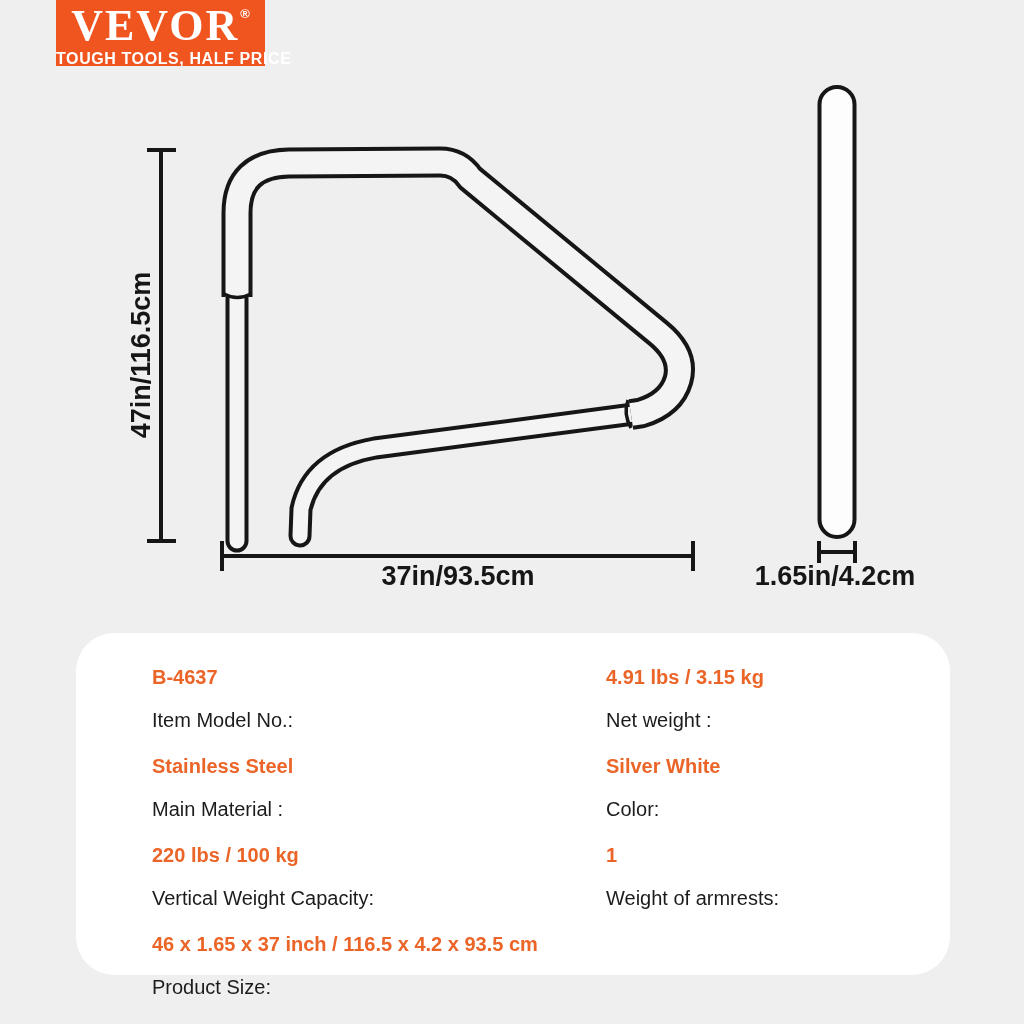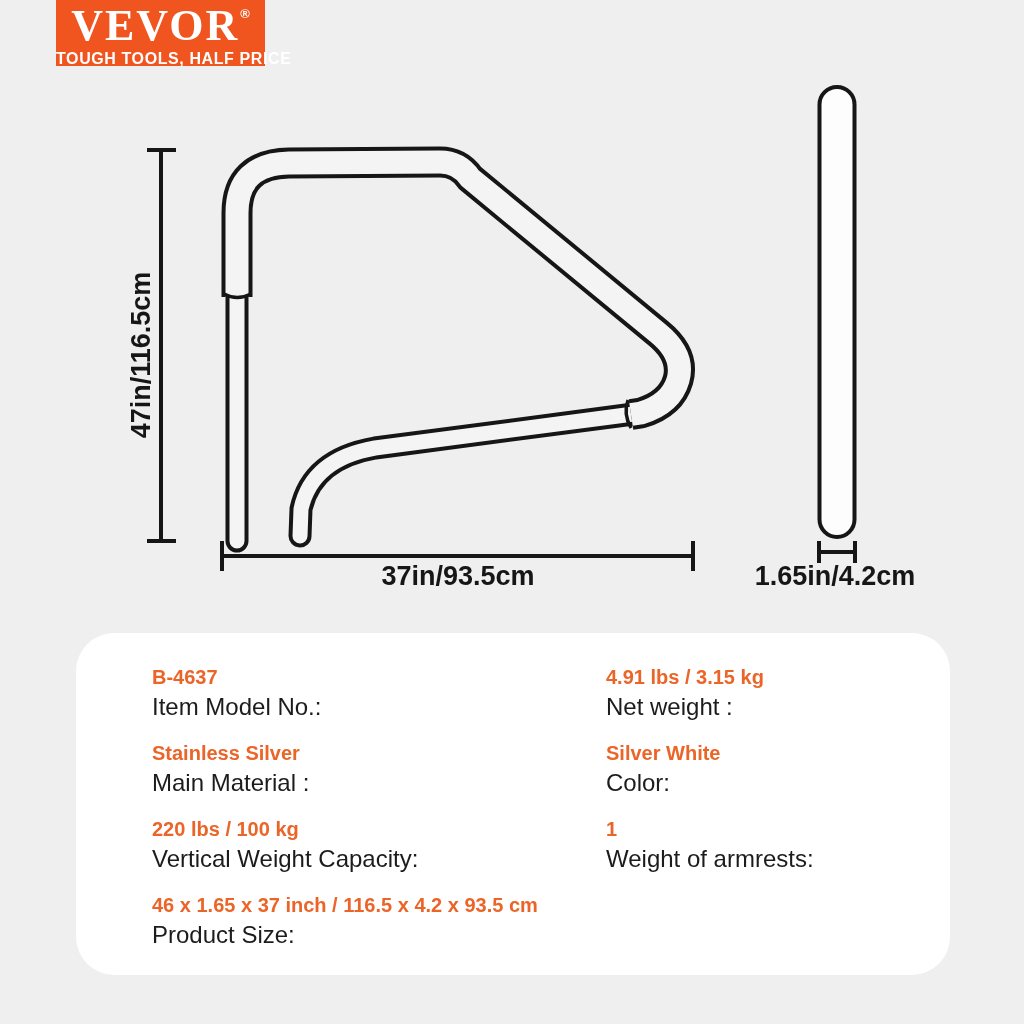--- a/index.html
+++ b/index.html
@@ -51,21 +51,21 @@
     display:grid;
     grid-template-columns:454px auto;
     row-gap:17px;
   }
   .spec-item{ overflow:visible; }
   .spec-item.full{ grid-column:1 / -1; }
   .spec-value{
     font-size:20px; font-weight:bold; color:var(--accent); line-height:32px; white-space:nowrap;
   }
   .spec-label{
-    font-size:24px; color:var(--label); line-height:26px; margin-top:1px; white-space:nowrap;
+    font-size:20px; color:var(--label); line-height:26px; margin-top:14px; white-space:nowrap;
   }
 </style>
 </head>
 <body>
 
 <svg class="diagram" viewBox="0 0 1024 1024" aria-hidden="true">
 
   <rect x="819.5" y="87" width="35" height="450" rx="17.5" fill="#FDFDFD" style="stroke:var(--ink)" stroke-width="4"></rect>
 
   <g>
@@ -117,21 +117,21 @@
   <div class="spec-grid">
     <div class="spec-item">
       <div class="spec-value">B-4637</div>
       <div class="spec-label">Item Model No.:</div>
     </div>
     <div class="spec-item">
       <div class="spec-value">4.91 lbs / 3.15 kg</div>
       <div class="spec-label">Net weight :</div>
     </div>
     <div class="spec-item">
-      <div class="spec-value">Stainless Silver</div>
+      <div class="spec-value">Stainless Steel</div>
       <div class="spec-label">Main Material :</div>
     </div>
     <div class="spec-item">
       <div class="spec-value">Silver White</div>
       <div class="spec-label">Color:</div>
     </div>
     <div class="spec-item">
       <div class="spec-value">220 lbs / 100 kg</div>
       <div class="spec-label">Vertical Weight Capacity:</div>
     </div>

